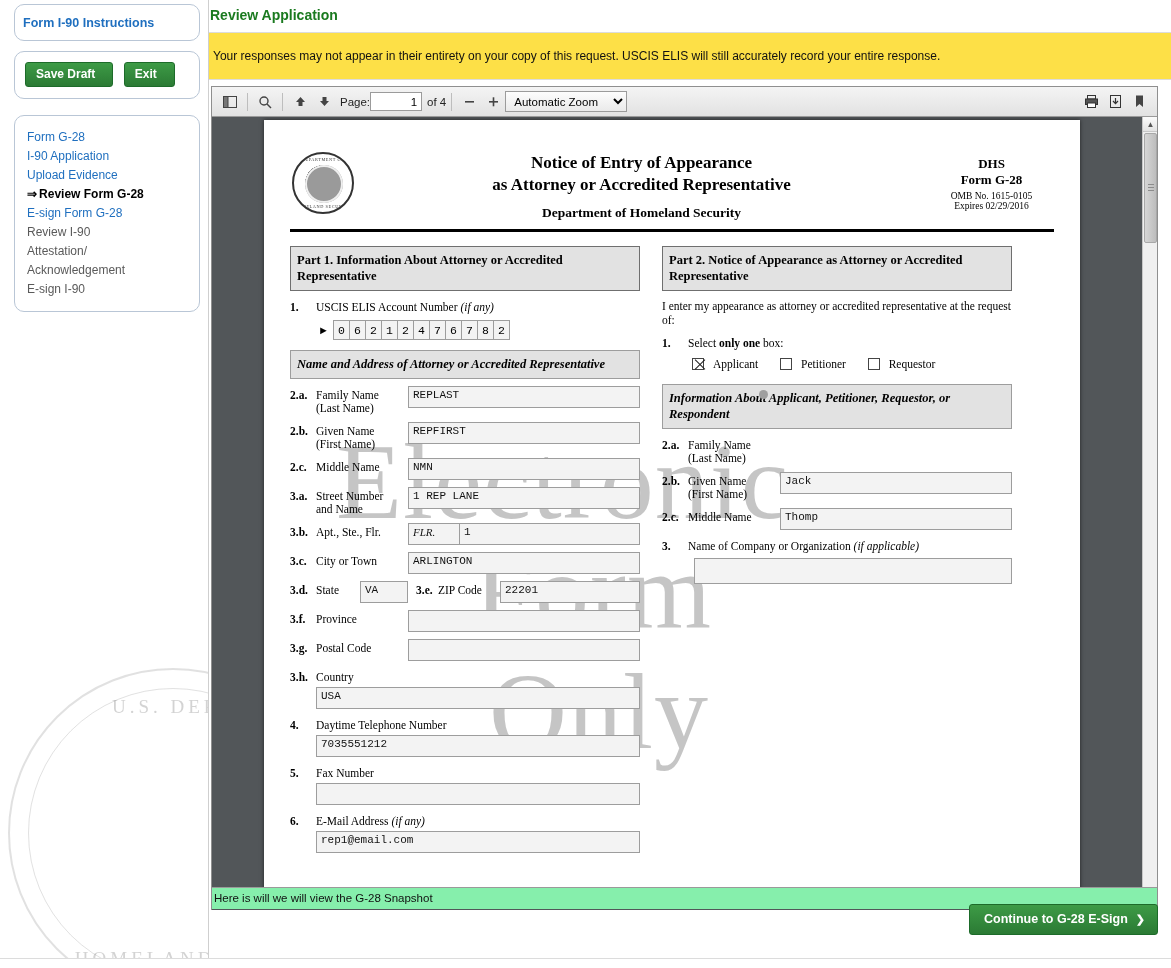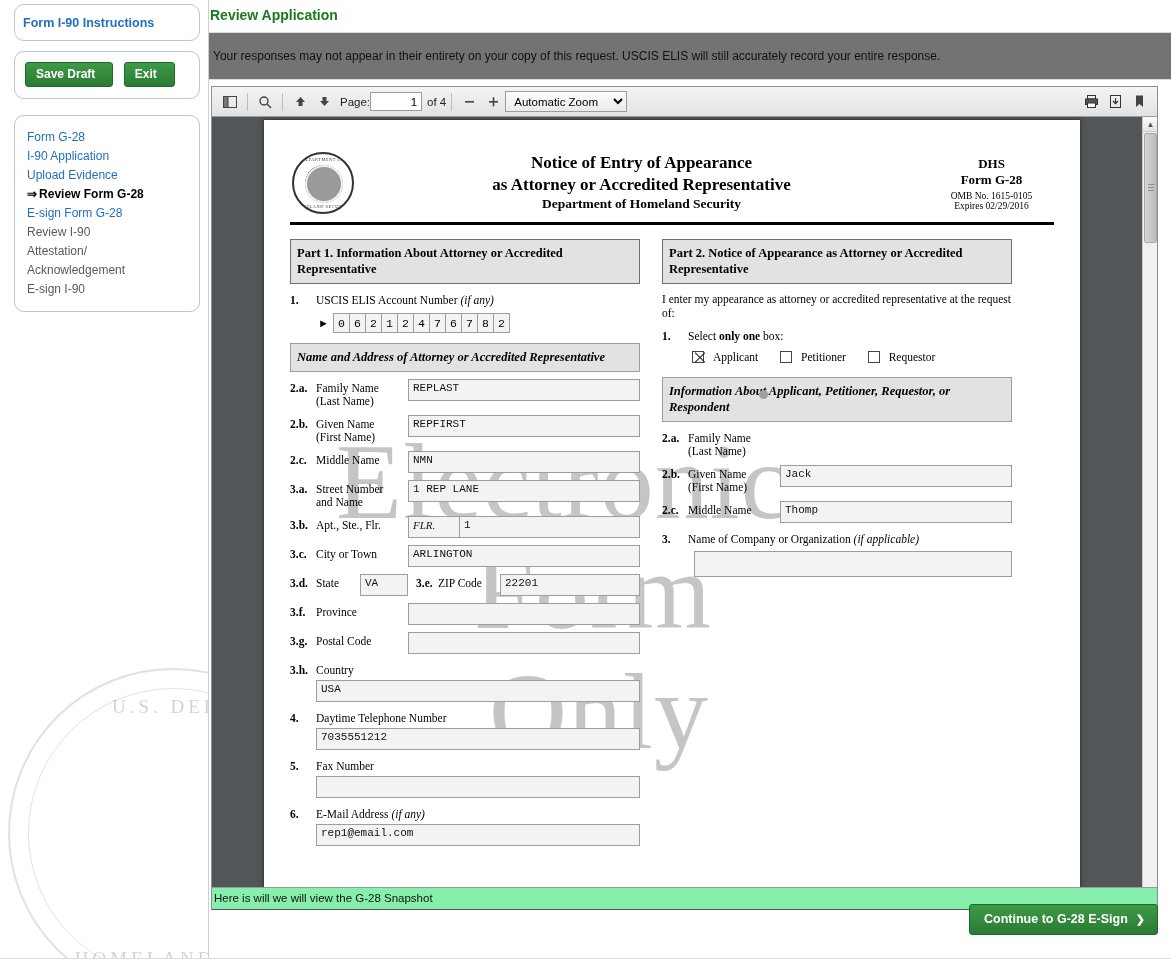--- a/index.html
+++ b/index.html
@@ -84,21 +84,21 @@
     background: #ffffff;
   }
   #main-title {
     color: #1a7a1f;
     font-size: 14px;
     font-weight: bold;
     padding: 7px 0 0 1px;
   }
   #notice-bar {
     margin-top: 9px;
-    background: #737373;
+    background: #fde047;
     border-top: 1px solid #dcdcdc;
     border-bottom: 1px solid #dcdcdc;
     height: 48px;
     display: flex;
     align-items: center;
     padding-left: 4px;
   }
   #notice-text {
     font-size: 12px;
     color: #111111;
@@ -269,20 +269,21 @@
     padding-top: 2px;
   }
   .ft-line1, .ft-line2 {
     font-size: 17px;
     font-weight: bold;
     line-height: 22px;
   }
   .ft-dept {
     font-size: 13.5px;
     font-weight: bold;
+    margin-top: 9px;
   }
   #form-meta {
     width: 125px;
     text-align: center;
     padding-top: 6px;
     flex: none;
   }
   #form-meta .dhs { font-size: 13px; font-weight: bold; }
   #form-meta .fno { font-size: 13px; font-weight: bold; }
   #form-meta .omb { font-size: 9.5px; margin-top: 3px; }

